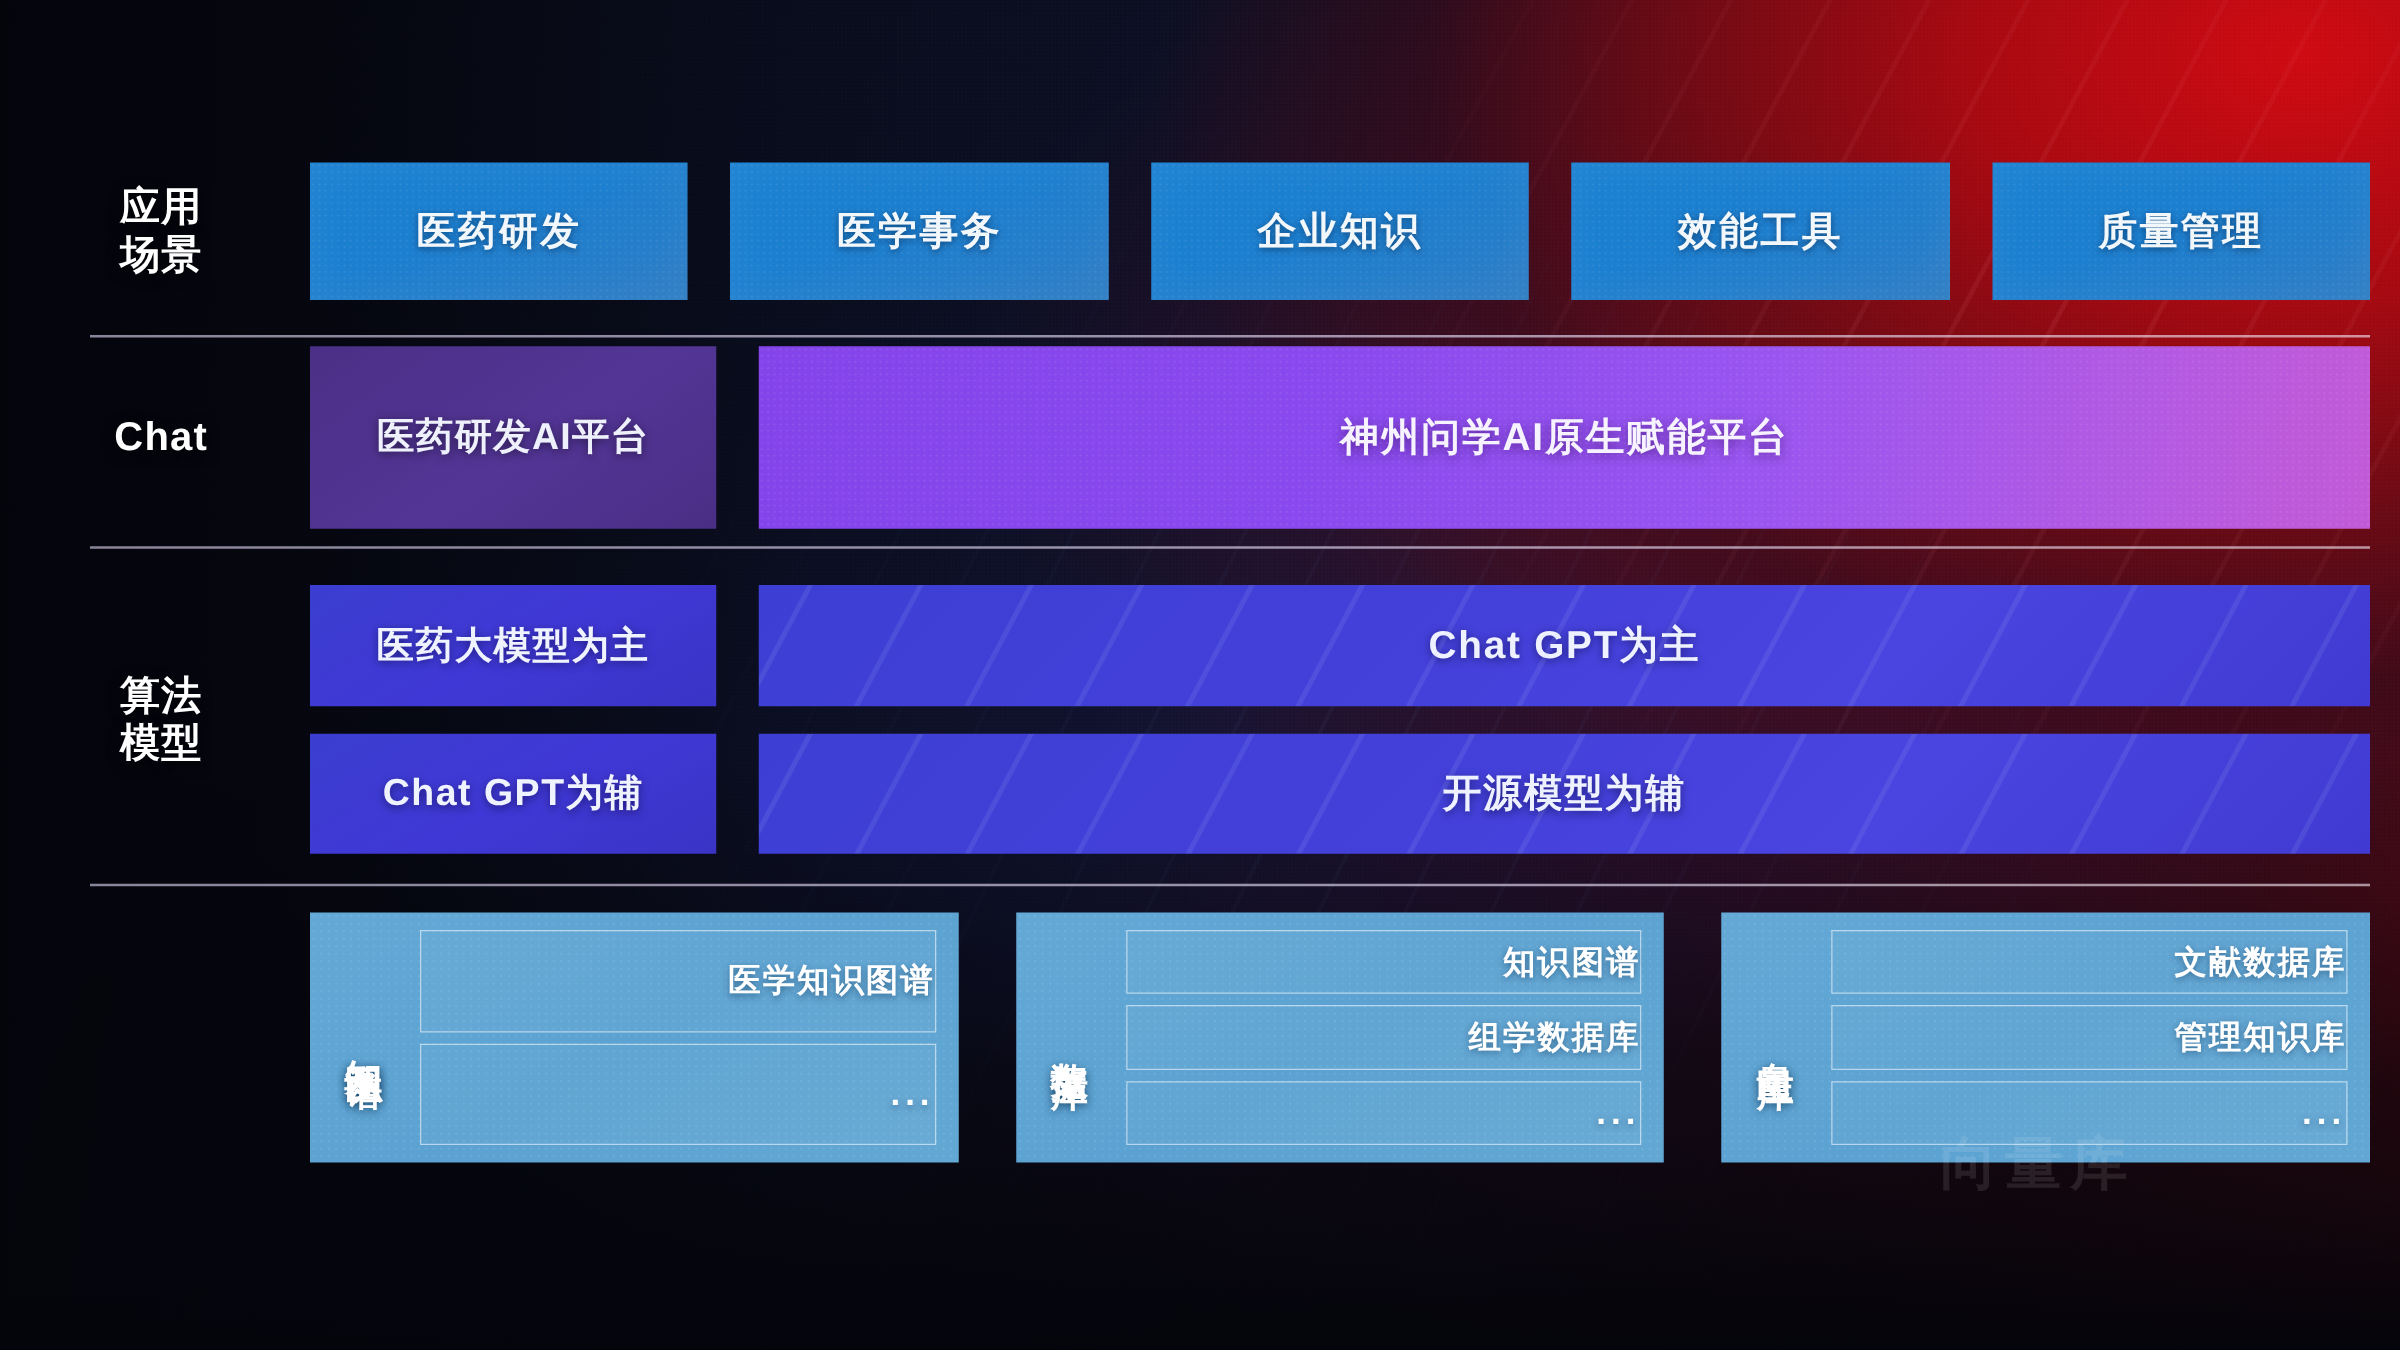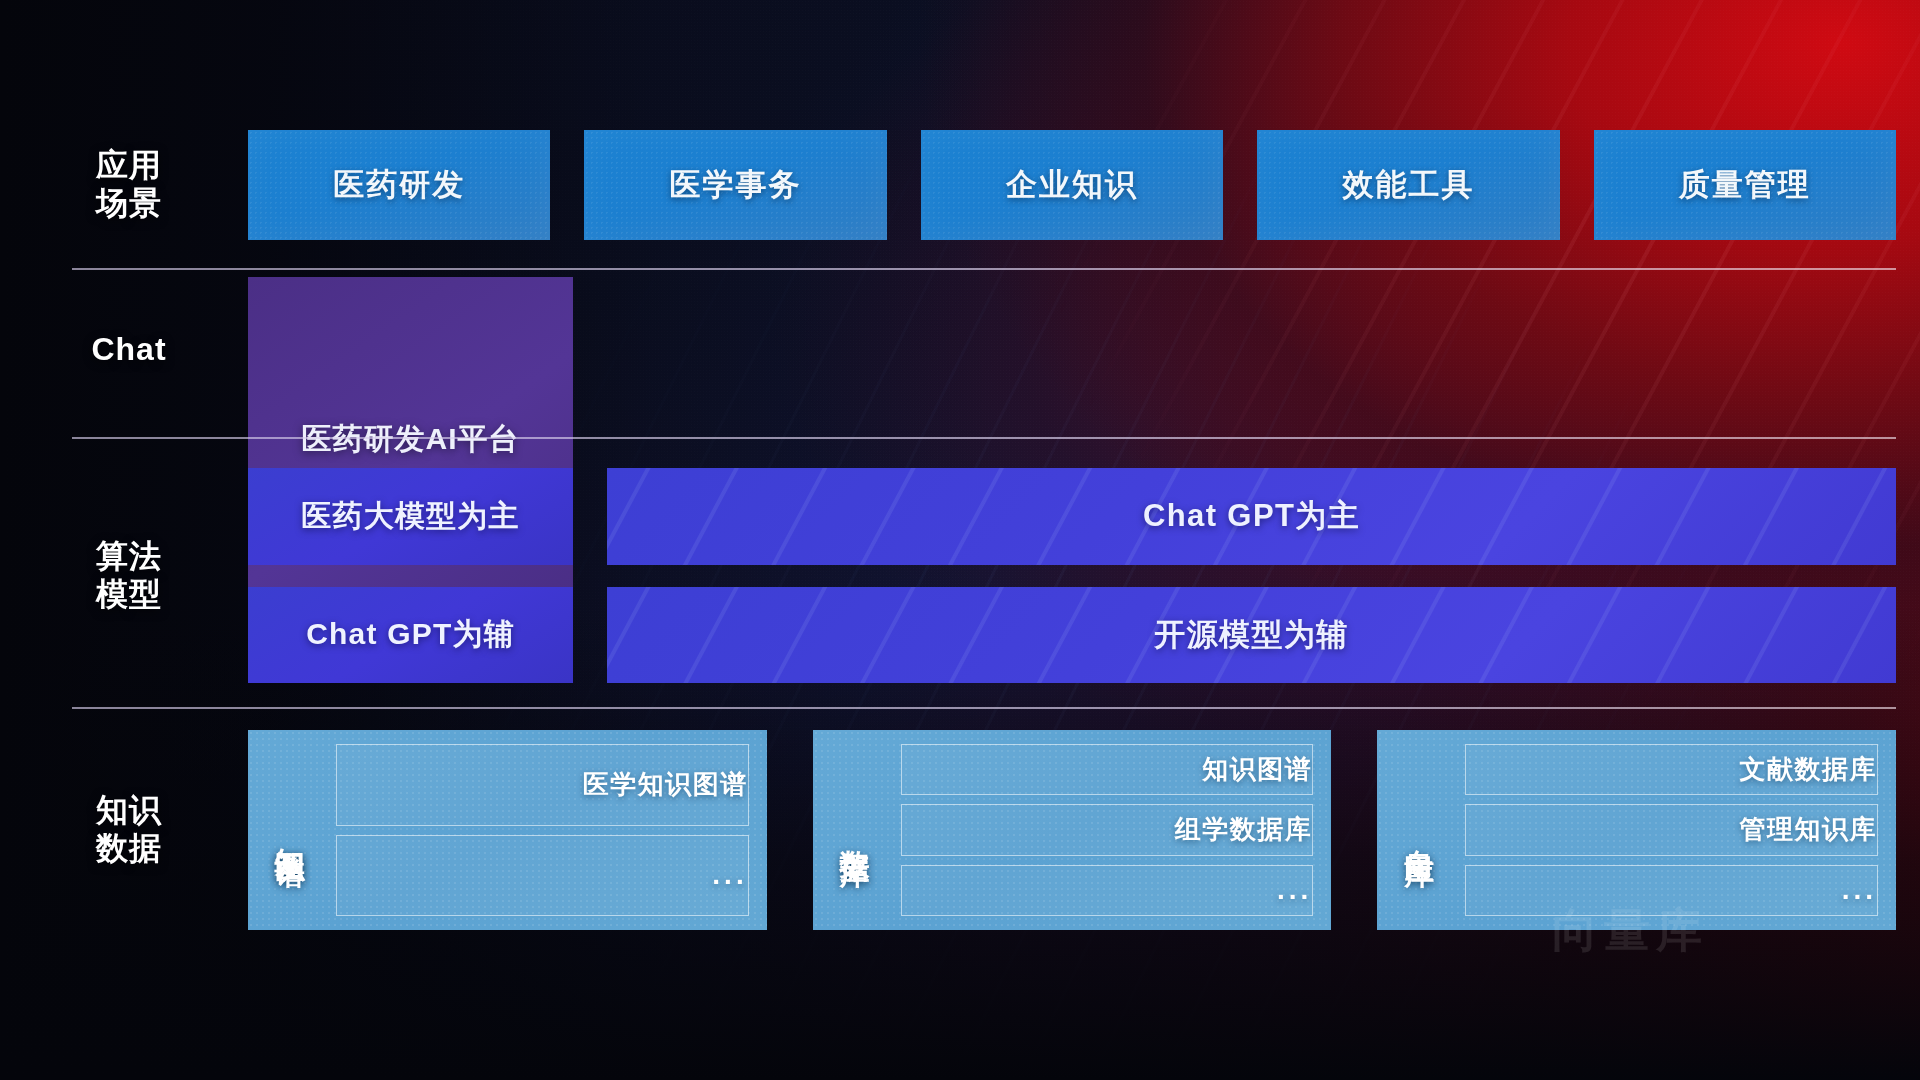--- a/index.html
+++ b/index.html
@@ -141,21 +141,20 @@
 
   
   #row-maas { top: 293px; height: 113px; }
   .maas-strip {
     position: absolute;
     left: 248px;
     right: 24px;
     display: flex;
     gap: 34px;
     height: 146px;
-    flex-direction: column;
   }
   .maas-left {
     width: 325px;
     flex: 0 0 325px;
     background: linear-gradient(145deg, #4b2f86 0%, #533596 55%, #4a2e85 100%);
     display: flex; align-items: center; justify-content: center;
     font-size: 30px; font-weight: bold; letter-spacing: 1px;
     color: #eef0fb;
     text-shadow: 0 2px 8px rgba(0,0,0,0.5);
   }
@@ -359,21 +358,20 @@
         <div class="algo-right">
           <span>开源模型为辅</span>
         </div>
       </div>
     </div>
   </div>
 
   <div class="divider" style="top:707px"></div>
 
   <div class="row" id="row-know">
-    <div class="row-label">知识<br>数据</div>
     <div class="know-strip">
 
       <div class="know-group">
         <div class="know-vlabel">知识图谱</div>
         <div class="know-items">
           <div class="know-item">
             <span>医学知识图谱</span>
           </div>
           <div class="know-item ellipsis">
             <span>...</span>

